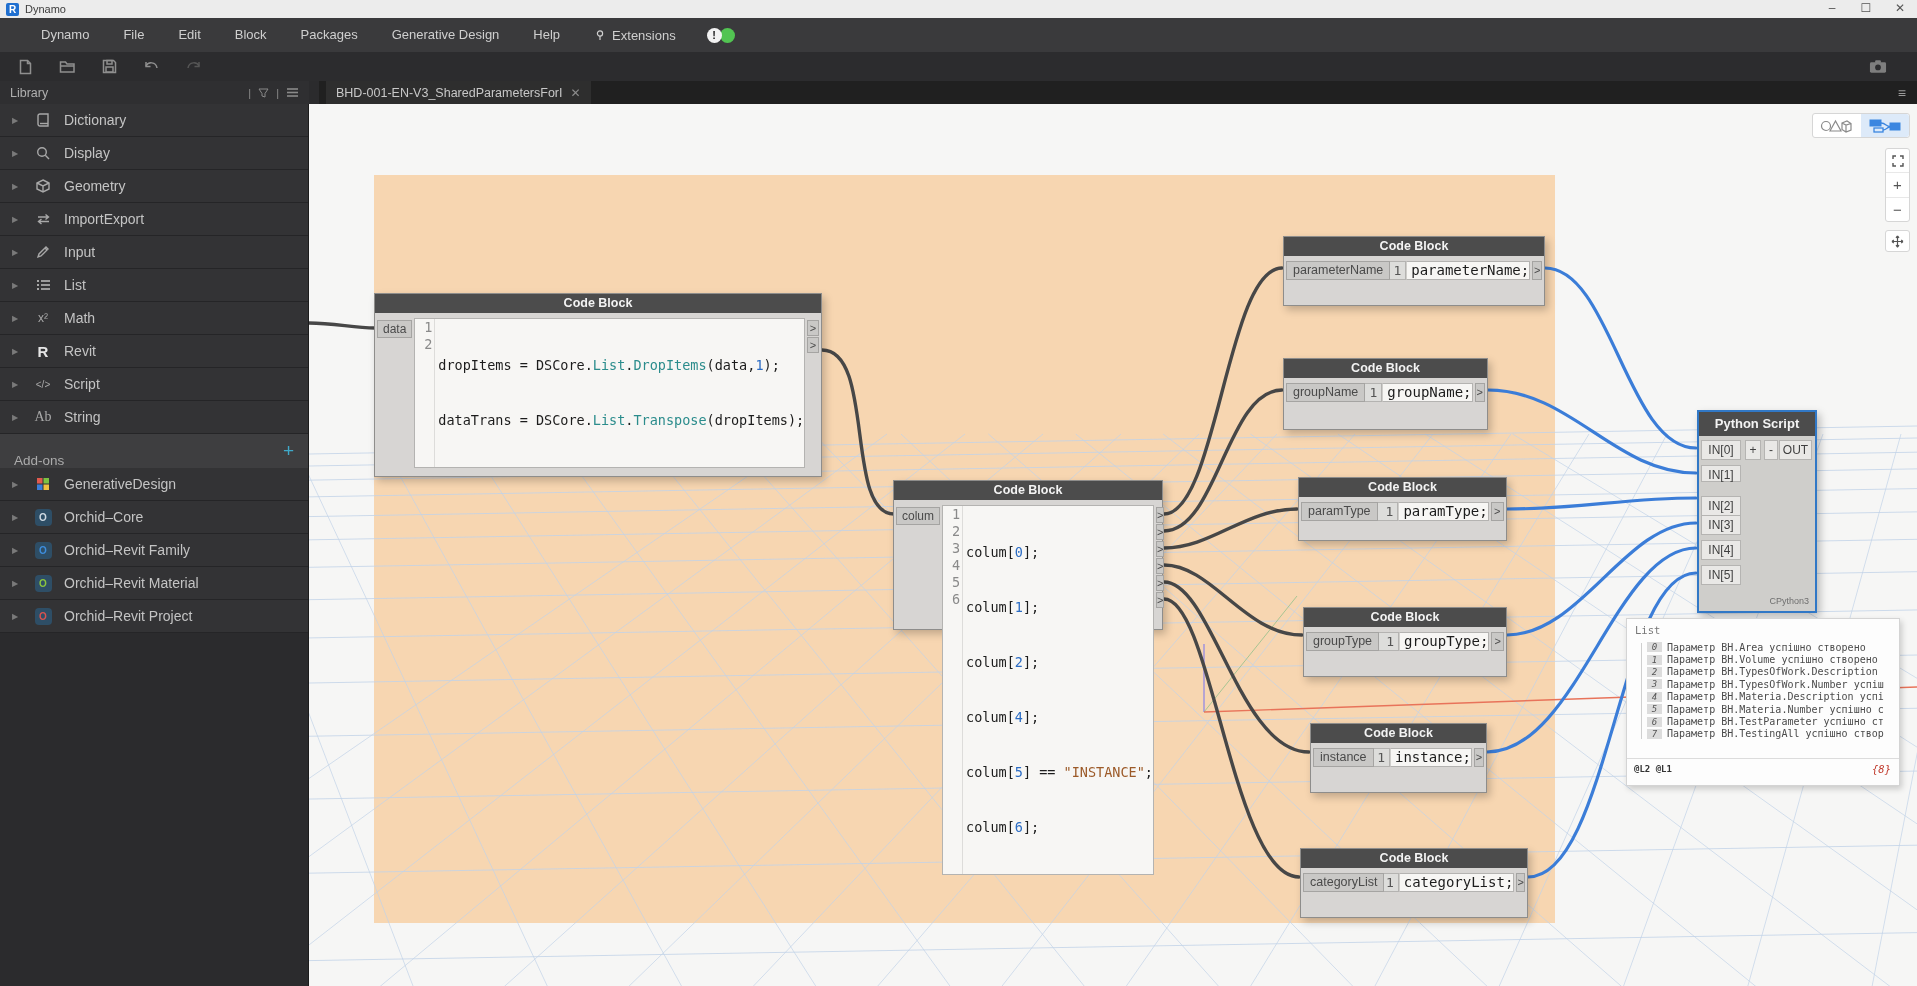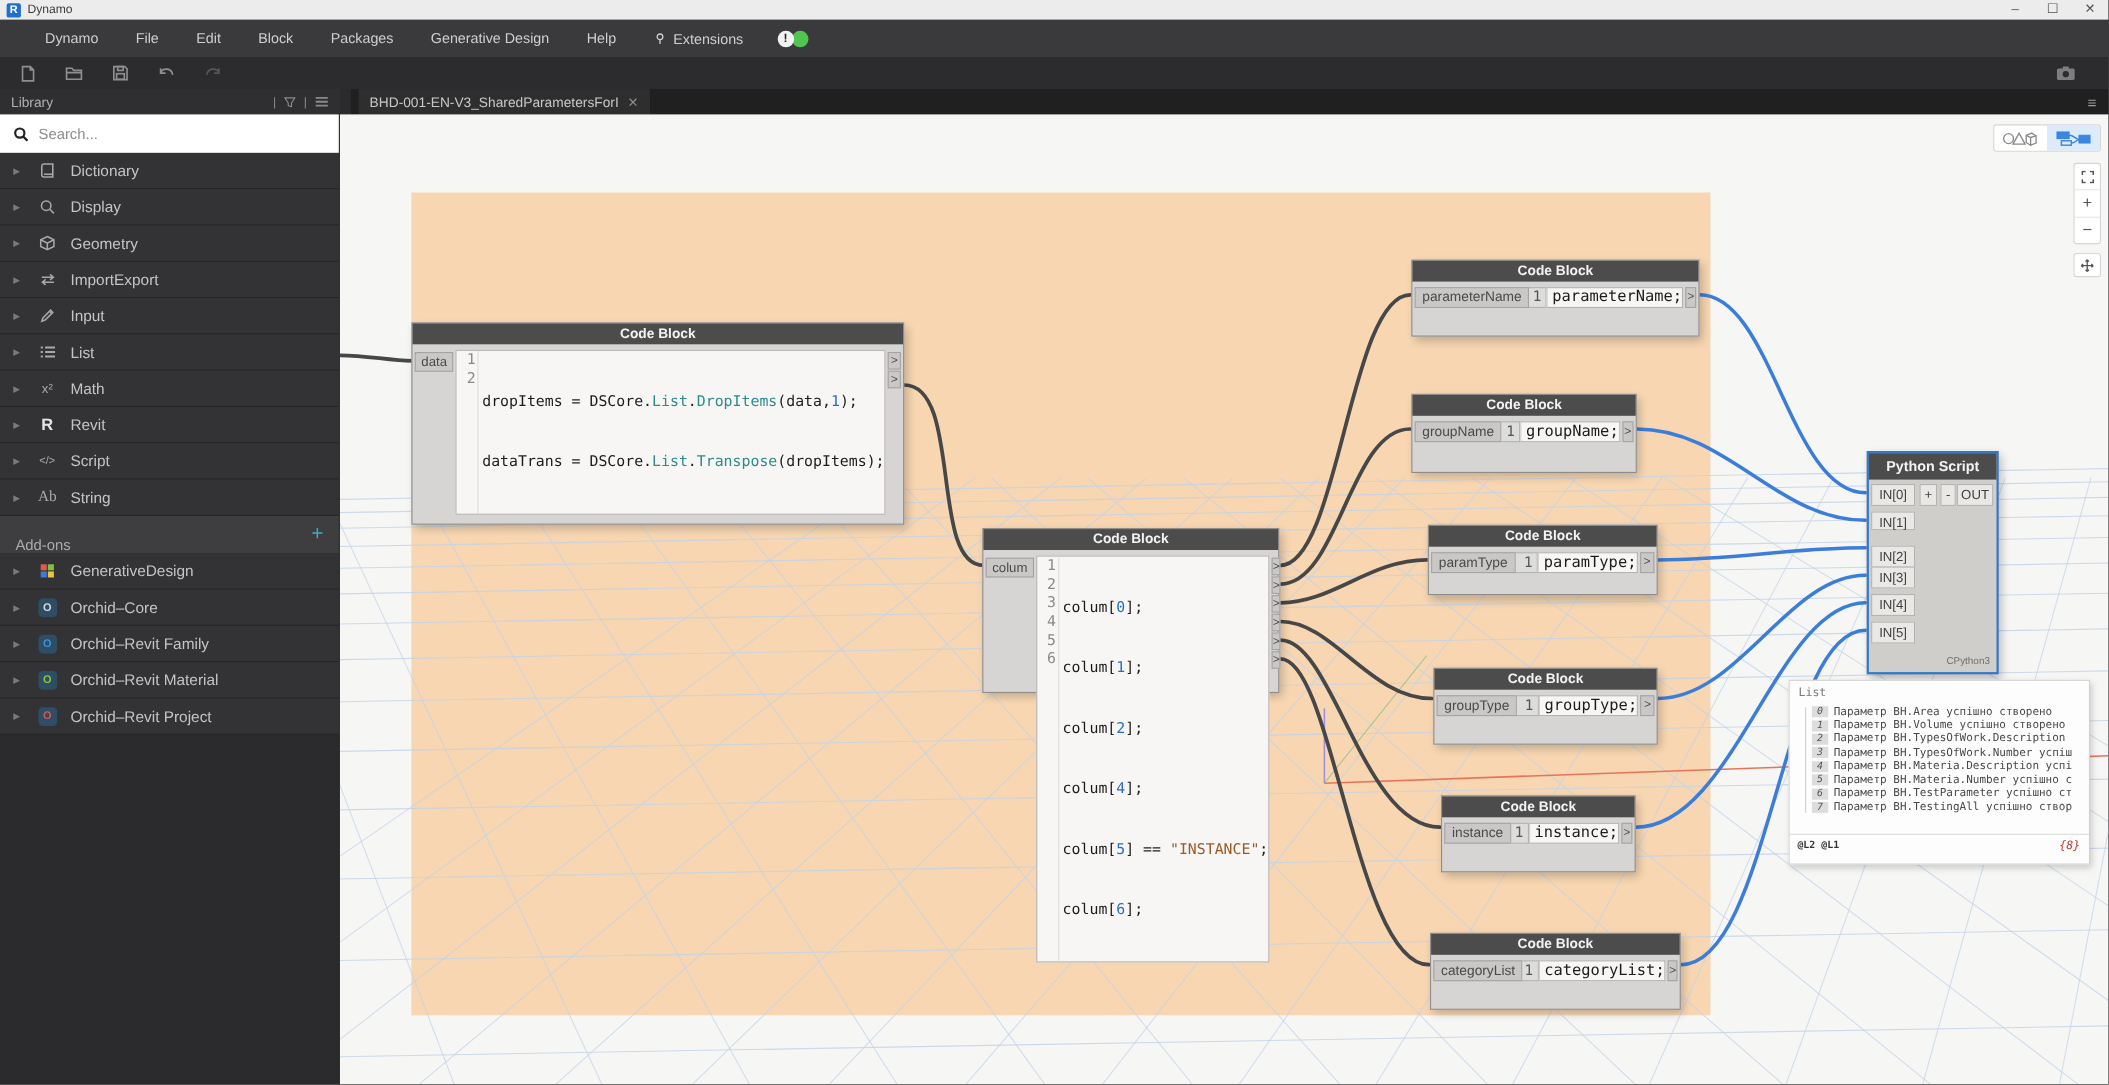--- a/index.html
+++ b/index.html
@@ -233,27 +233,20 @@
         <span class="tab-title">BHD-001-EN-V3_SharedParametersForI</span>
         <span class="tab-close">✕</span>
       </div>
       <span class="tab-menu">≡</span>
     </div>
   </div>
 
   <div class="main">
 
     <div class="sidebar">
-      <div class="searchrow">
-        <svg width="14" height="14" viewBox="0 0 14 14">
-            <circle cx="6" cy="6" r="4.2"></circle>
-            <line x1="9.2" y1="9.2" x2="13" y2="13"></line>
-          </svg>
-        <input class="searchinput" placeholder="Search..." style="">
-      </div>
 
       <div class="librow">
         <span class="chev">▶</span>
         <span class="libicon">
             <svg width="13" height="14" viewBox="0 0 13 14">
               <path d="M3 1 h8 v12 h-8 a2 2 0 0 1-2-2 v-8 a2 2 0 0 1 2-2 z"></path>
               <line x1="3" y1="10.5" x2="11" y2="10.5"></line>
             </svg>
           </span>
         <span class="liblabel">Dictionary</span>

